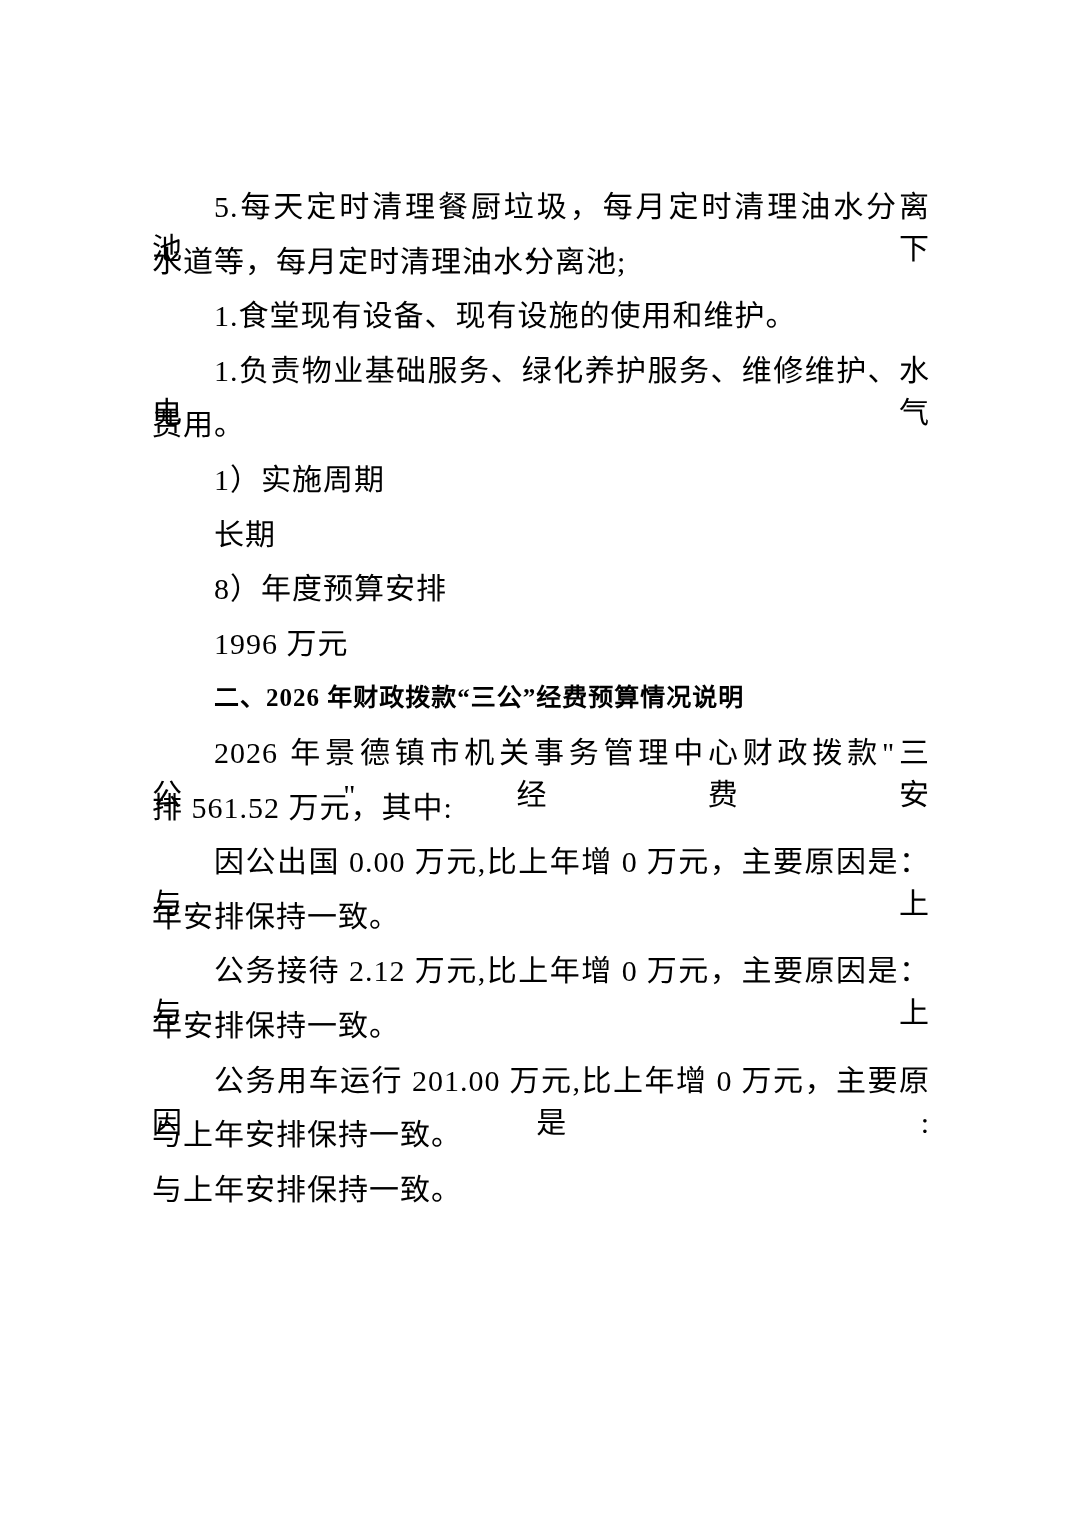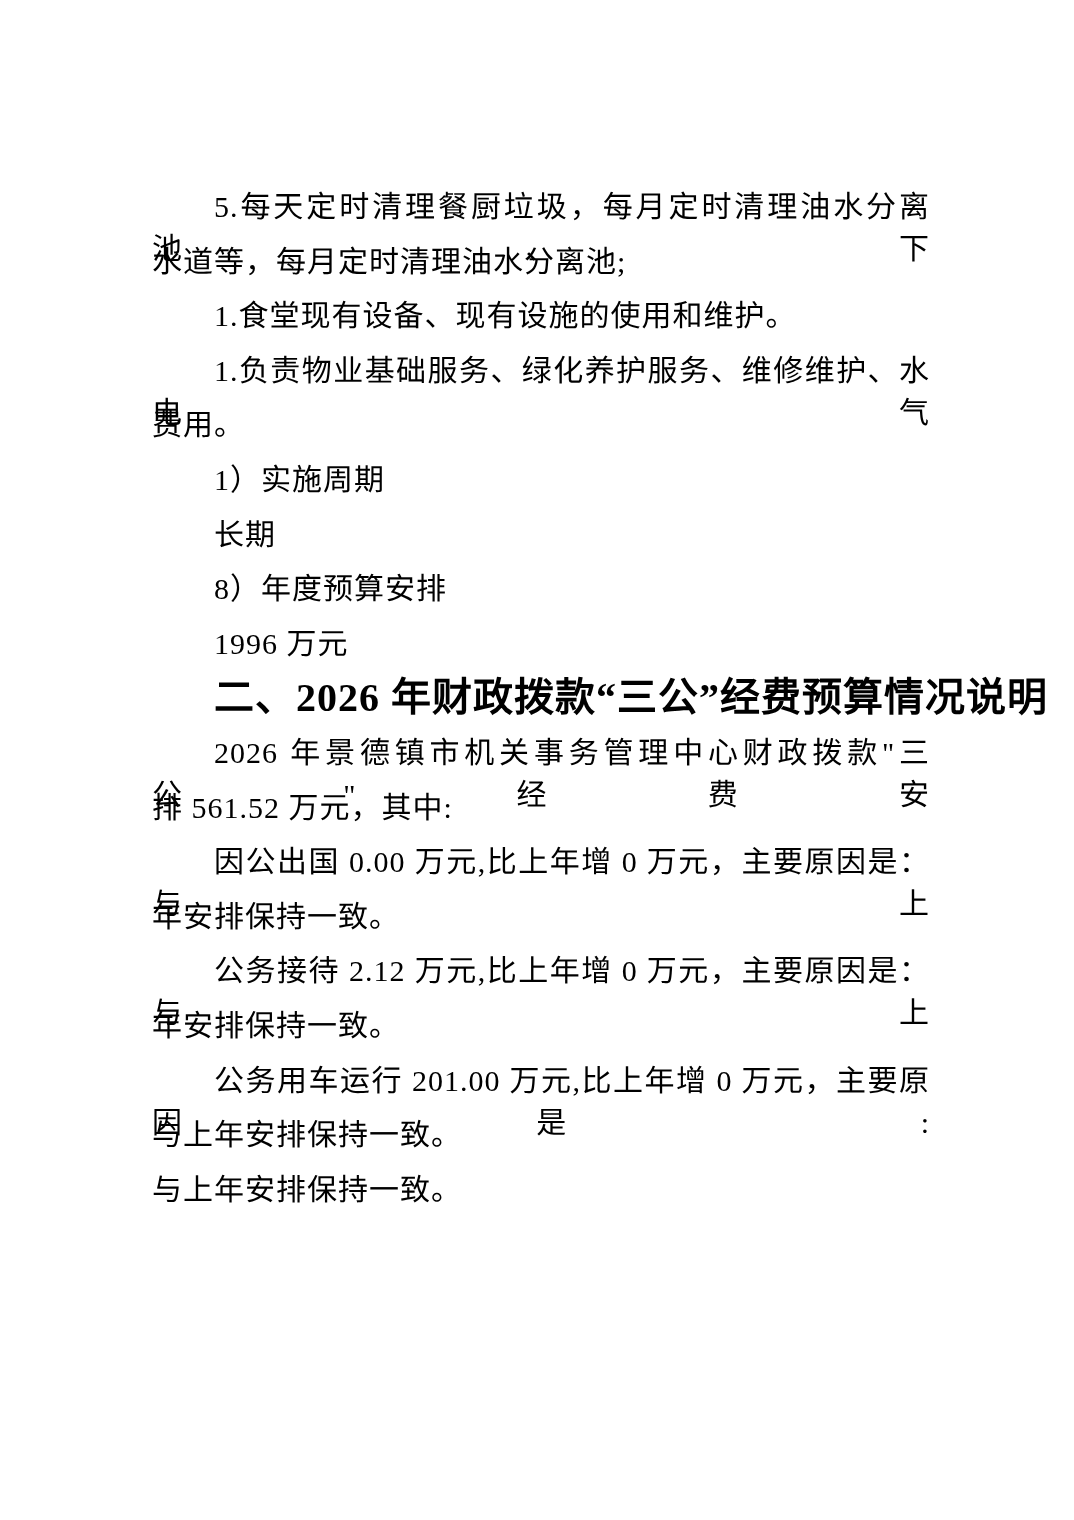--- a/index.html
+++ b/index.html
@@ -37,21 +37,21 @@
     text-indent: 62px;
   }
   .line.justify {
     text-align: justify;
     text-align-last: justify;
     text-justify: inter-character;
     white-space: normal;
   }
   .line.bold {
     font-weight: bold;
-    font-size: 40px;
+    font-size: 25px;
   }
 </style>
 </head>
 <body>
 
 <div class="page" style="background: rgb(255, 255, 255); color: rgb(0, 0, 0);">
   <div class="content">
       <div class="line indent justify">5.每天定时清理餐厨垃圾，每月定时清理油水分离池、下</div>
       <div class="line">水道等，每月定时清理油水分离池;</div>
       <div class="line indent">1.食堂现有设备、现有设施的使用和维护。</div>

